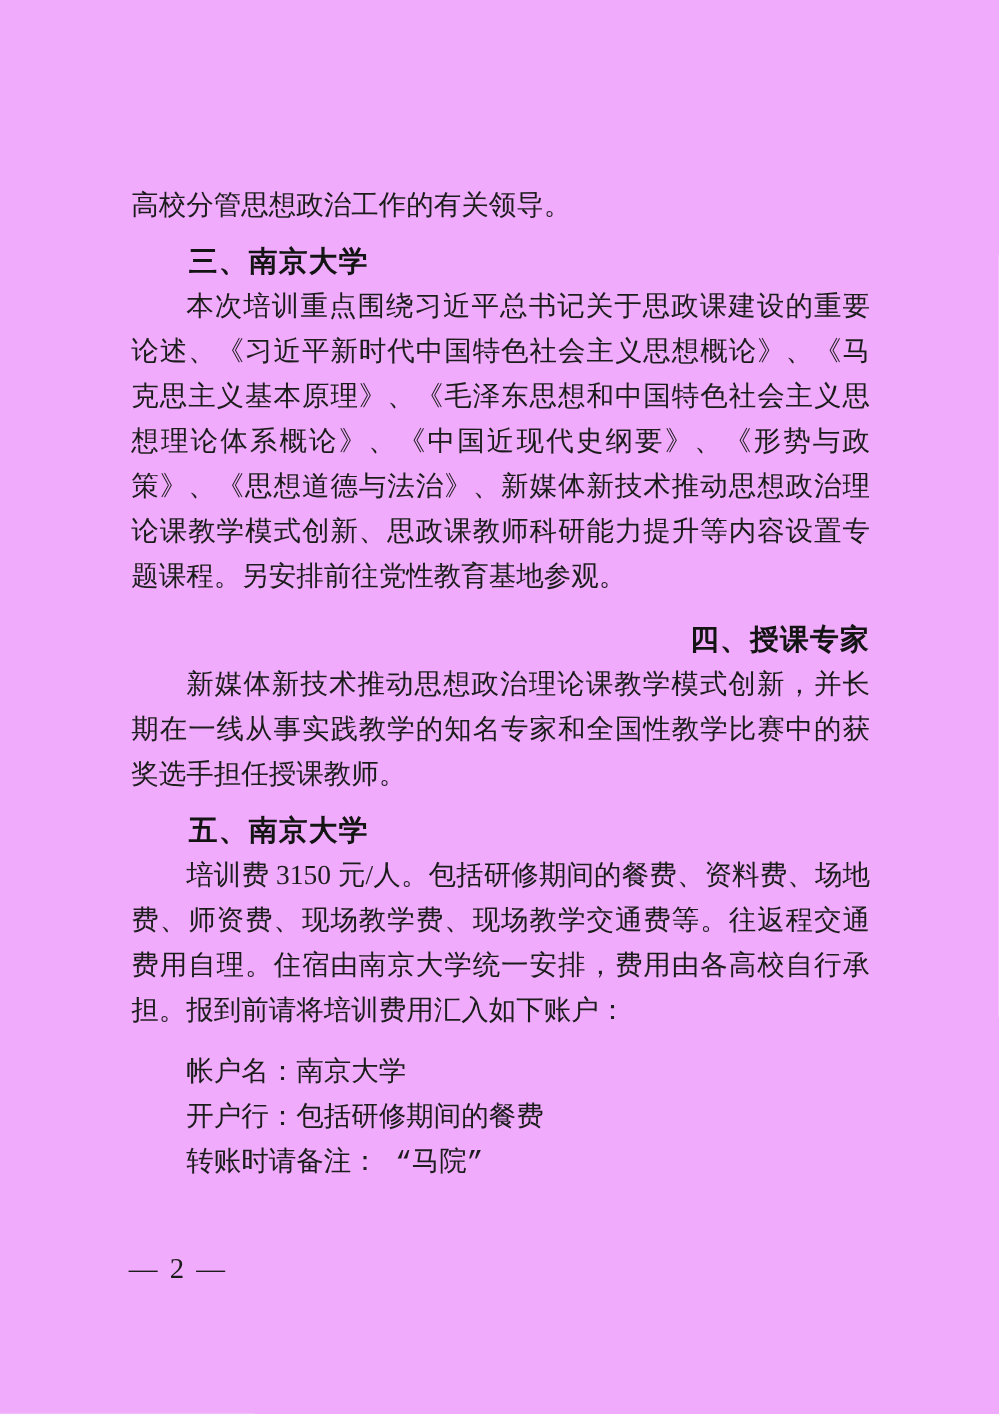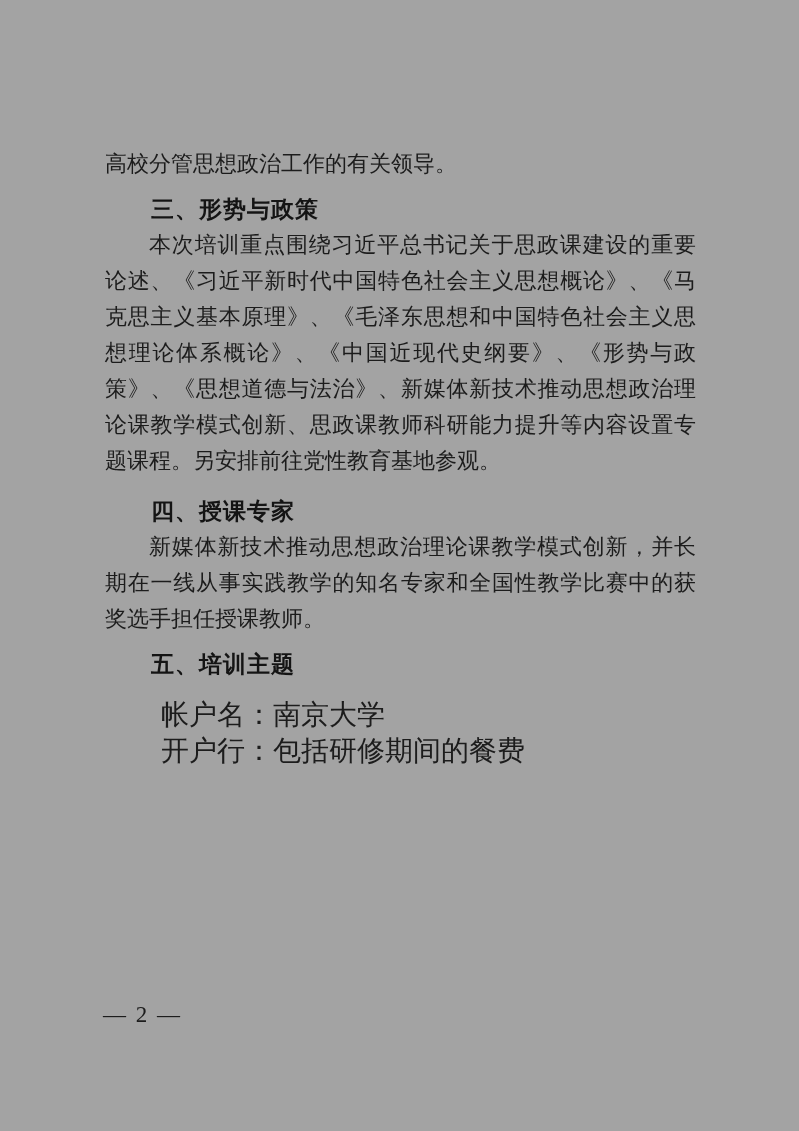--- a/index.html
+++ b/index.html
@@ -11,21 +11,21 @@
     width: 799px;
     height: 1131px;
     position: relative;
     overflow: hidden;
     font-family: "Liberation Serif", serif;
     color: #1c1c1c;
   }
   .page {
     position: absolute;
     inset: 0;
-    background: #a3a3a3;
+    background: #f0abfc;
   }
   .content {
     position: absolute;
     left: 105px;
     top: 146px;
     width: 591px;
   }
   .para {
     margin: 0;
     font-size: 22px;
@@ -43,59 +43,62 @@
     font-family: "Liberation Sans", sans-serif;
     font-weight: 700;
     font-size: 23px;
     line-height: 36px;
     text-indent: 2em;
     letter-spacing: 1px;
     color: #141414;
   }
   .heading.gap-lg {
     margin-top: 14px;
+    text-align: right;
   }
   .account {
     margin-top: 15px;
   }
   .account-line {
     margin: 0;
-    font-size: 28px;
+    font-size: 22px;
     line-height: 36px;
     text-indent: 2em;
-    font-family: Liberation Serif, serif;
+    font-family: Liberation Mono, monospace;
   }
   .page-number {
     position: absolute;
     left: 103px;
     top: 1002px;
     font-family: "Liberation Serif", serif;
     font-size: 23px;
     line-height: 26px;
     letter-spacing: 2px;
     color: #1c1c1c;
   }
 </style>
 </head>
 <body>
 
 <div class="page">
   <main class="content">
 
     <p class="para no-indent">高校分管思想政治工作的有关领导。</p>
 
-    <h2 class="heading">三、形势与政策</h2>
+    <h2 class="heading">三、南京大学</h2>
     <p class="para">本次培训重点围绕习近平总书记关于思政课建设的重要论述、《习近平新时代中国特色社会主义思想概论》、《马克思主义基本原理》、《毛泽东思想和中国特色社会主义思想理论体系概论》、《中国近现代史纲要》、《形势与政策》、《思想道德与法治》、新媒体新技术推动思想政治理论课教学模式创新、思政课教师科研能力提升等内容设置专题课程。另安排前往党性教育基地参观。</p>
 
     <h2 class="heading gap-lg">四、授课专家</h2>
     <p class="para">新媒体新技术推动思想政治理论课教学模式创新，并长期在一线从事实践教学的知名专家和全国性教学比赛中的获奖选手担任授课教师。</p>
 
-    <h2 class="heading">五、培训主题</h2>
+    <h2 class="heading">五、南京大学</h2>
+    <p class="para">培训费 3150 元/人。包括研修期间的餐费、资料费、场地费、师资费、现场教学费、现场教学交通费等。往返程交通费用自理。住宿由南京大学统一安排，费用由各高校自行承担。报到前请将培训费用汇入如下账户：</p>
 
     <div class="account">
       <p class="account-line">帐户名：南京大学</p>
       <p class="account-line">开户行：包括研修期间的餐费</p>
+      <p class="account-line">转账时请备注： “马院”</p>
     </div>
 
   </main>
 
   <footer class="page-number">— 2 —</footer>
 </div>
 
 </body></html>

